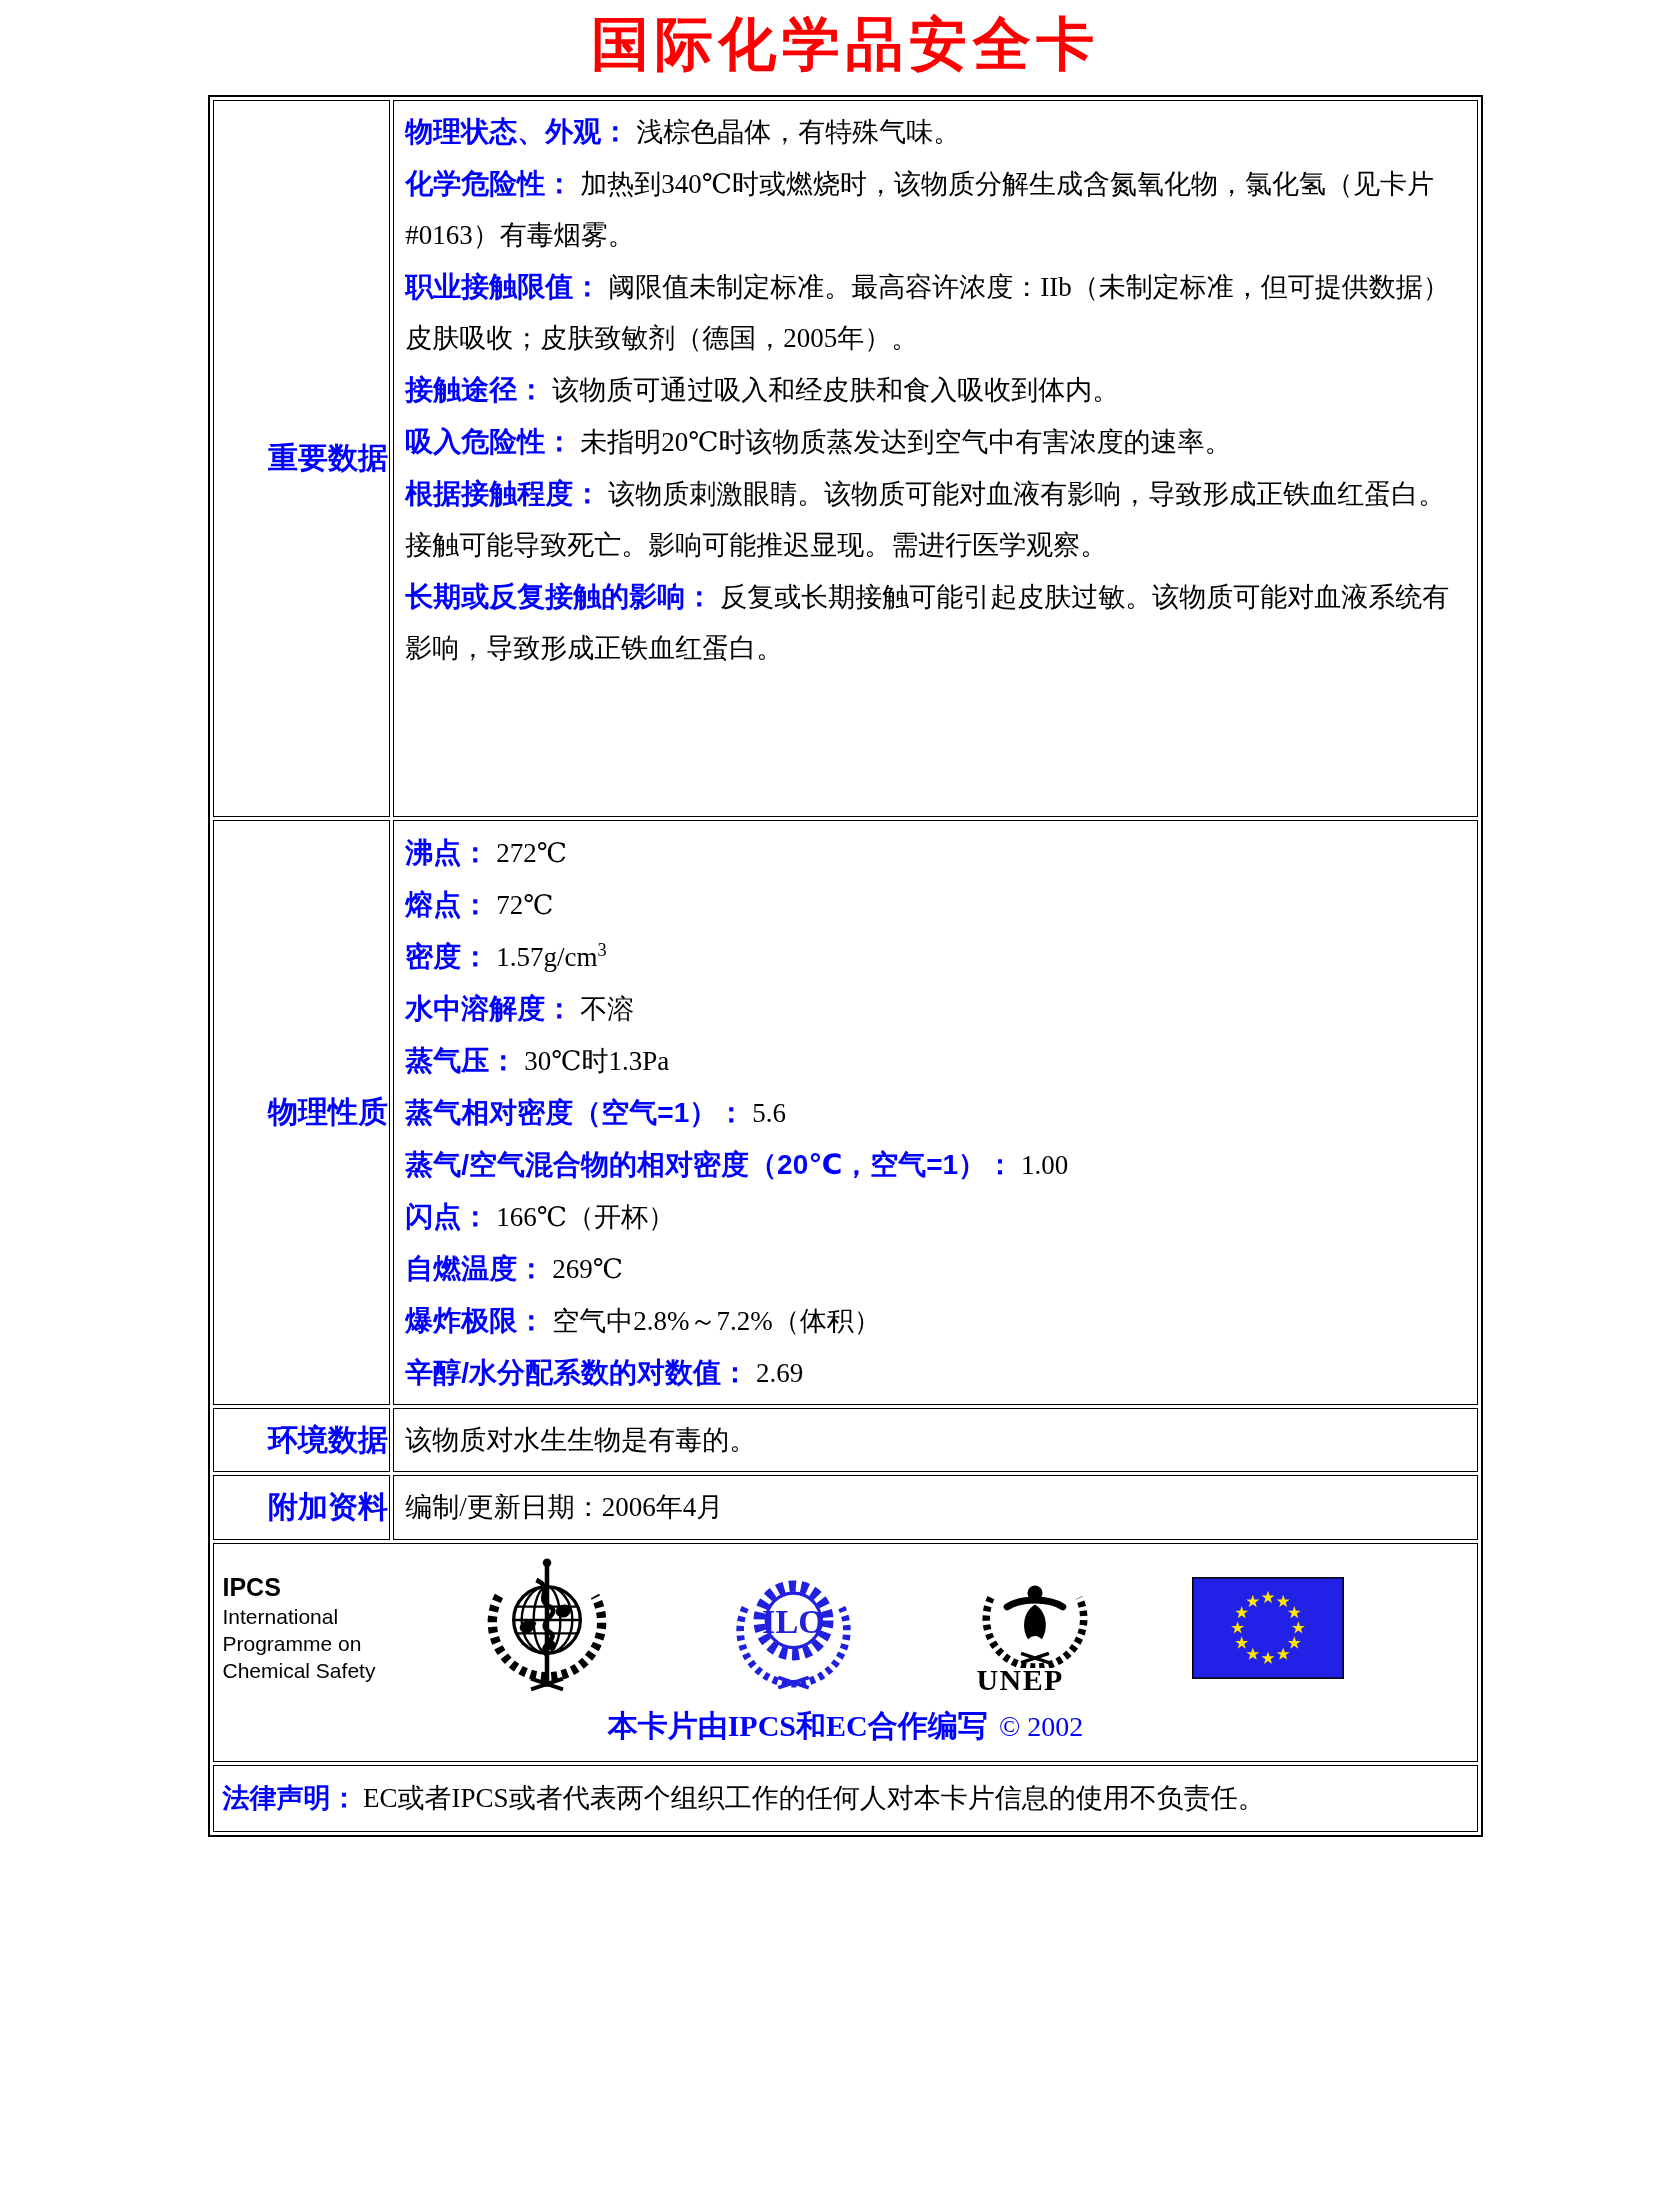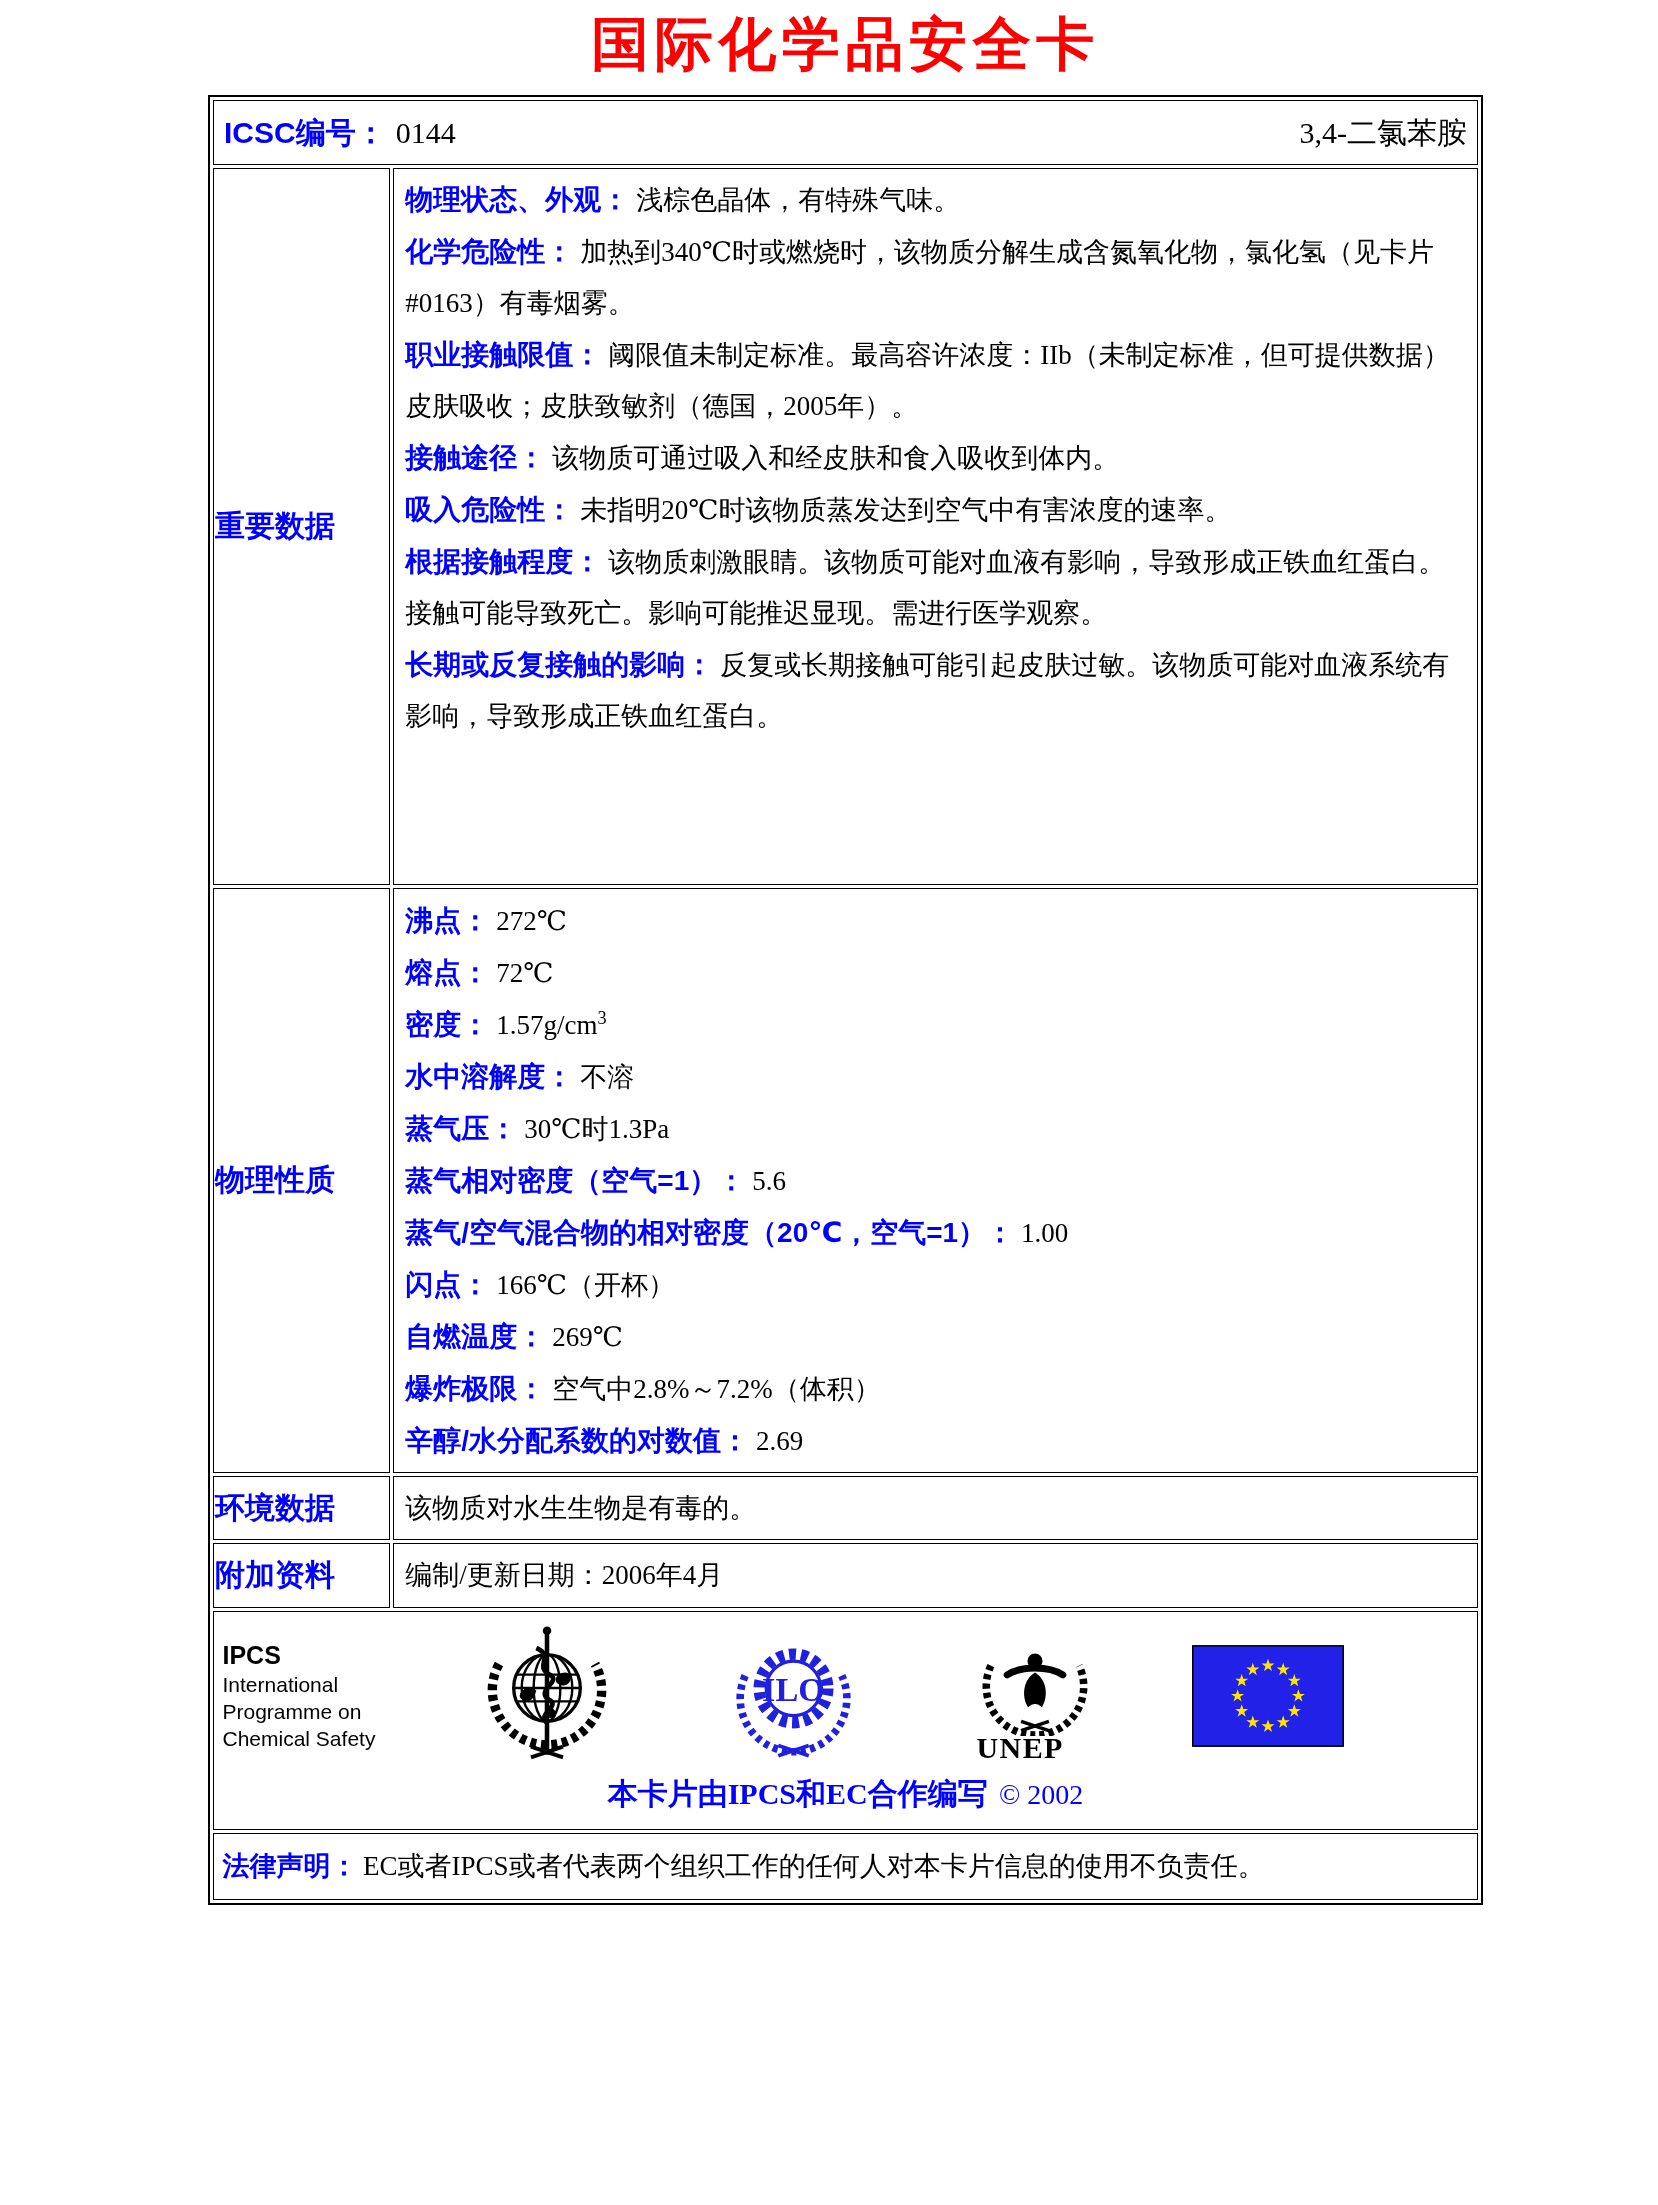--- a/index.html
+++ b/index.html
@@ -7,21 +7,21 @@
        font-family:"Liberation Serif","DejaVu Serif",serif;color:#000;}
 
   .page-title{width:1275px;margin:5.6px 0 11.3px 208px;text-align:center;
     font-family:"Liberation Serif","DejaVu Serif",serif;
     font-size:58px;font-weight:bold;color:#ff0000;letter-spacing:5.6px;}
 
   table.card{margin-left:208px;width:1275px;border:2.8px solid #000;
     border-collapse:separate;border-spacing:3.5px;background:#fff;}
   td{border:1.4px solid #000;background:#fff;}
 
-  td.rowlabel{width:173px;text-align:left;vertical-align:middle;
+  td.rowlabel{width:173px;text-align:right;vertical-align:middle;
     color:#0000ff;font-family:"Liberation Sans","DejaVu Sans",sans-serif;
     font-weight:bold;font-size:30px;margin-top:37px;}
 
   td.content{padding:5.6px 11.3px;vertical-align:top;
     font-size:27px;line-height:51px;color:#000;}
 
   td.header-cell{padding:14px 10px;}
   .header-flex{display:flex;justify-content:space-between;align-items:baseline;
     font-size:30px;line-height:35px;}
   .hdr-label{color:#0000ff;font-family:"Liberation Sans","DejaVu Sans",sans-serif;font-weight:bold;}
@@ -58,30 +58,20 @@
   svg .ilo-s{stroke:#2020dd;fill:none;}
 </style>
 </head>
 <body>
 
 <div class="page-title">国际化学品安全卡</div>
 
 <table class="card">
 
   <tbody>
-      <tr>
-    <td class="content header-cell" colspan="2">
-      <div class="header-flex">
-        <span>
-          <span class="hdr-label">ICSC编号：</span><span class="hdr-num">0144</span>
-        </span>
-        <span class="hdr-name">3,4-二氯苯胺</span>
-      </div>
-    </td>
-  </tr>
 
   <tr>
     <td class="rowlabel">重要数据</td>
     <td class="content imp-cell">
       <div class="line"><span class="inl">物理状态、外观：</span><span>浅棕色晶体，有特殊气味。</span></div>
       <div class="line"><span class="inl">化学危险性：</span><span>加热到340℃时或燃烧时，该物质分解生成含氮氧化物，氯化氢（见卡片#0163）有毒烟雾。</span></div>
       <div class="line"><span class="inl">职业接触限值：</span><span>阈限值未制定标准。最高容许浓度：IIb（未制定标准，但可提供数据）皮肤吸收；皮肤致敏剂（德国，2005年）。</span></div>
       <div class="line"><span class="inl">接触途径：</span><span>该物质可通过吸入和经皮肤和食入吸收到体内。</span></div>
       <div class="line"><span class="inl">吸入危险性：</span><span>未指明20℃时该物质蒸发达到空气中有害浓度的速率。</span></div>
       <div class="line"><span class="inl">根据接触程度：</span><span>该物质刺激眼睛。该物质可能对血液有影响，导致形成正铁血红蛋白。接触可能导致死亡。影响可能推迟显现。需进行医学观察。</span></div>

